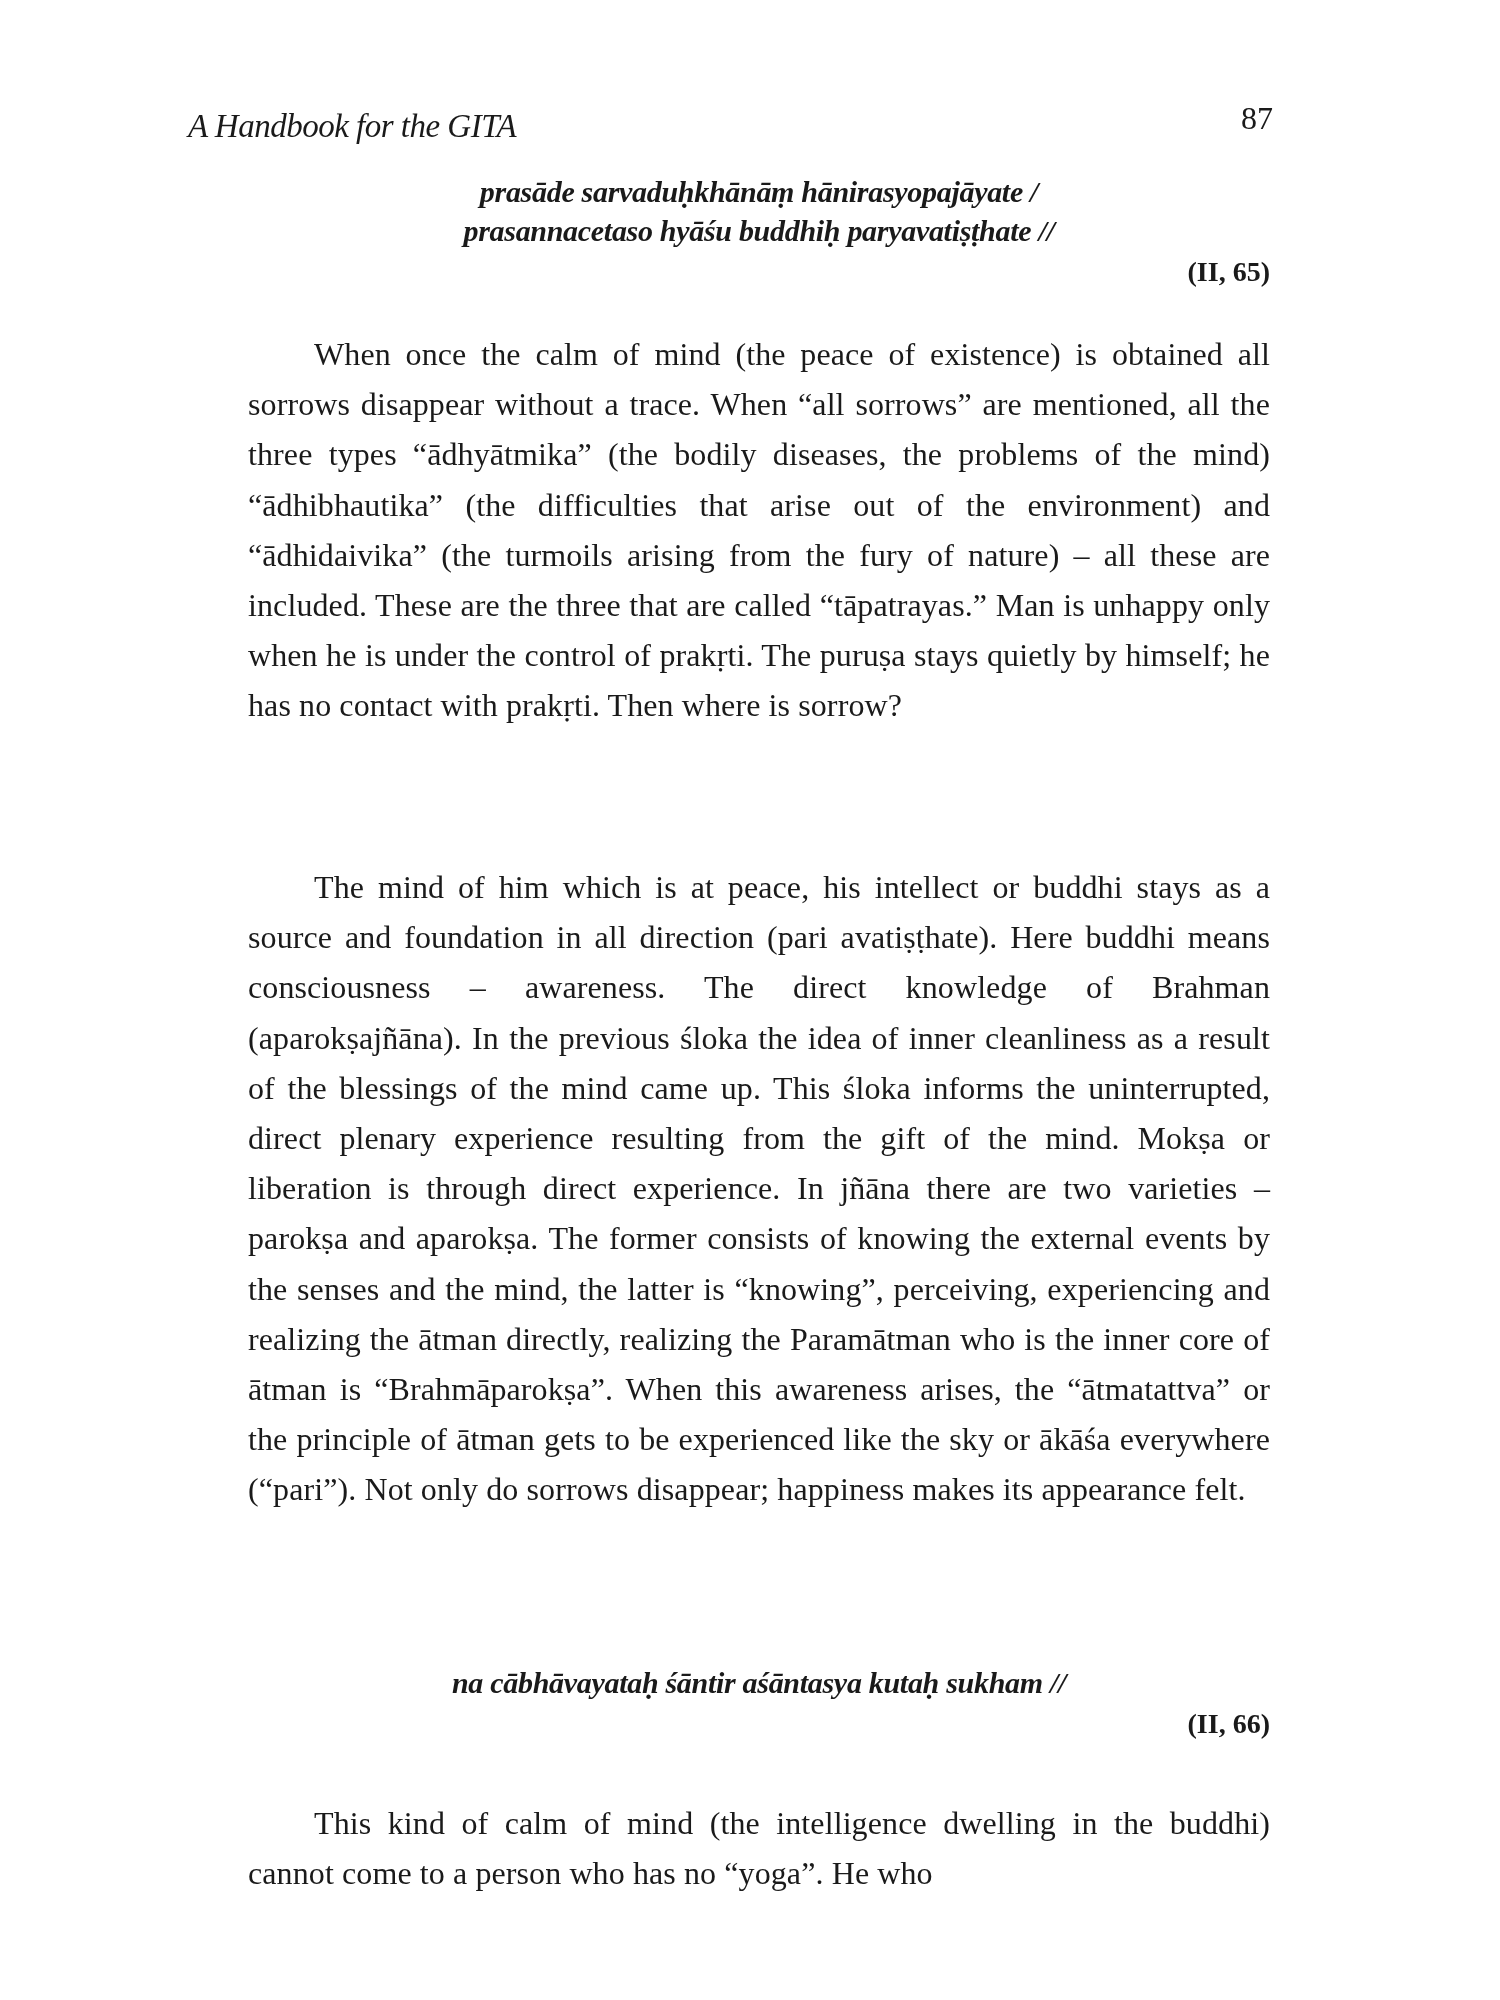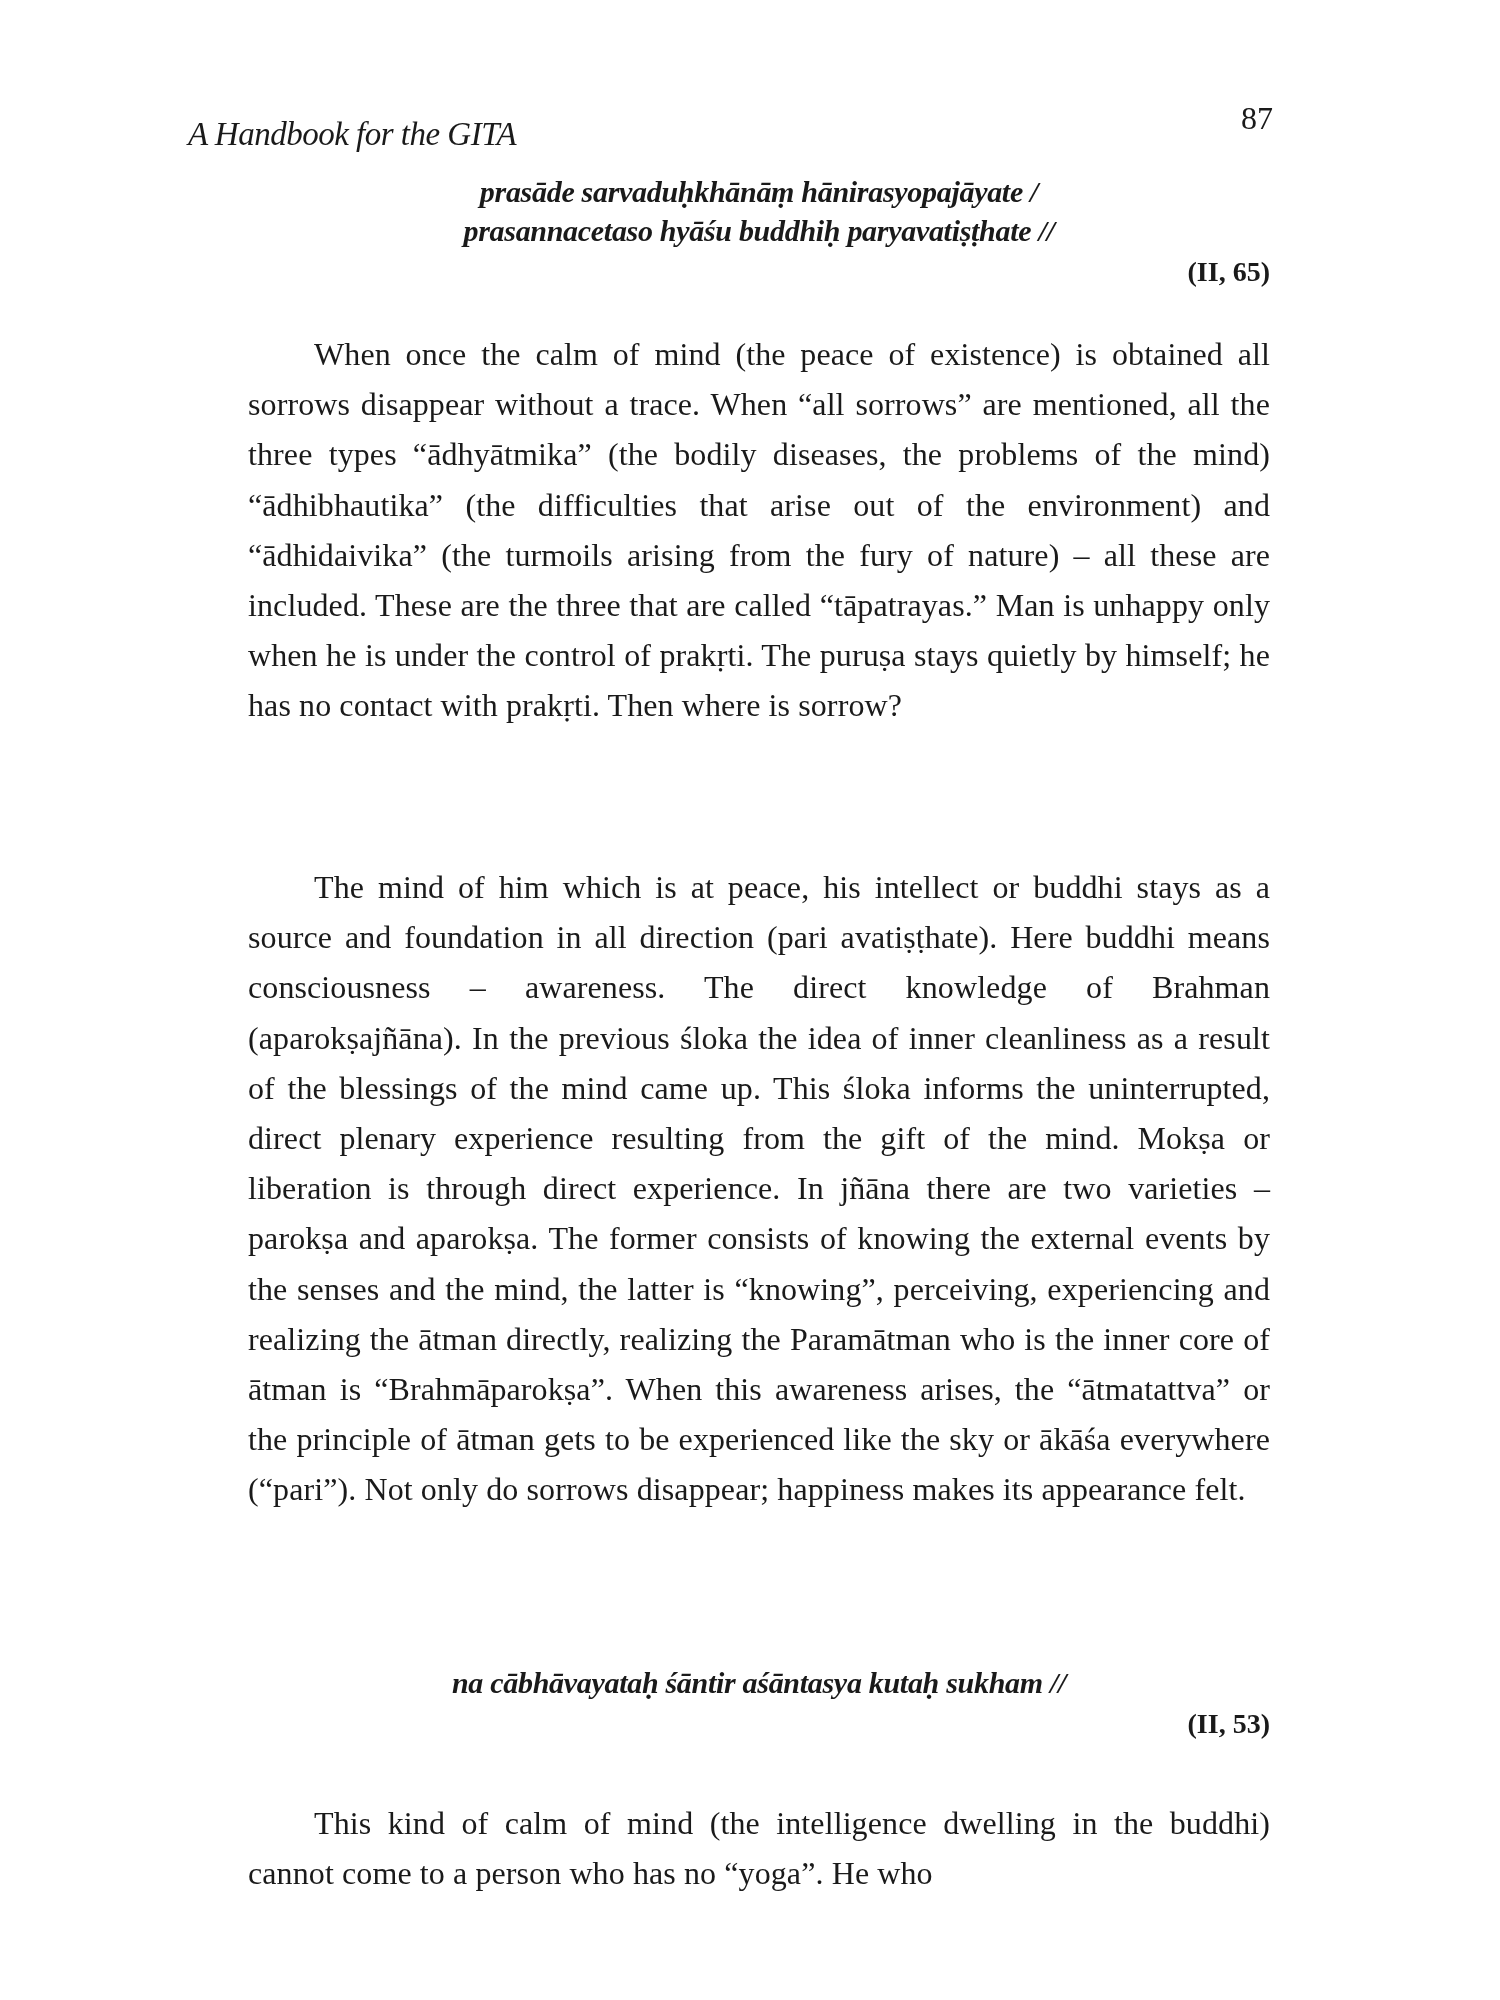--- a/index.html
+++ b/index.html
@@ -22,21 +22,21 @@
     }
     .running-head {
       position: absolute;
       left: 188px;
       top: 100px;
       width: 1085px;
       height: 50px;
     }
     .running-title {
       position: absolute;
-      left: 0; top: 16px;
+      left: 0; top: 8px;
       font-style: italic;
       font-size: 33px;
       letter-spacing: -0.5px;
     }
     .page-number {
       position: absolute;
       right: 0; top: 0;
       font-size: 32px;
     }
     .verse {
@@ -98,20 +98,20 @@
   <div class="prose para1">
     <p>When once the calm of mind (the peace of existence) is obtained all sorrows disappear without a trace. When “all sorrows” are mentioned, all the three types “ādhyātmika” (the bodily diseases, the problems of the mind) “ādhibhautika” (the difficulties that arise out of the environment) and “ādhidaivika” (the turmoils arising from the fury of nature) – all these are included. These are the three that are called “tāpatrayas.” Man is unhappy only when he is under the control of prakṛti. The puruṣa stays quietly by himself; he has no contact with prakṛti. Then where is sorrow?</p>
   </div>
 
   <div class="prose para2">
     <p>The mind of him which is at peace, his intellect or buddhi stays as a source and foundation in all direction (pari avatiṣṭhate). Here buddhi means consciousness – awareness. The direct knowledge of Brahman (aparokṣajñāna). In the previous śloka the idea of inner cleanliness as a result of the blessings of the mind came up. This śloka informs the uninterrupted, direct plenary experience resulting from the gift of the mind. Mokṣa or liberation is through direct experience. In jñāna there are two varieties – parokṣa and aparokṣa. The former consists of knowing the external events by the senses and the mind, the latter is “knowing”, perceiving, experiencing and realizing the ātman directly, realizing the Paramātman who is the inner core of ātman is “Brahmāparokṣa”. When this awareness arises, the “ātmatattva” or the principle of ātman gets to be experienced like the sky or ākāśa everywhere (“pari”). Not only do sorrows disappear; happiness makes its appearance felt.</p>
   </div>
 
   <div class="verse verse2">
     <div class="verse-line">na cābhāvayataḥ śāntir aśāntasya kutaḥ sukham //</div>
-    <div class="verse-ref">(II, 53)</div>
+    <div class="verse-ref">(II, 66)</div>
   </div>
 
   <div class="prose para3">
     <p>This kind of calm of mind (the intelligence dwelling in the buddhi) cannot come to a person who has no “yoga”. He who</p>
   </div>
 
 </div>
 
 </body></html>

